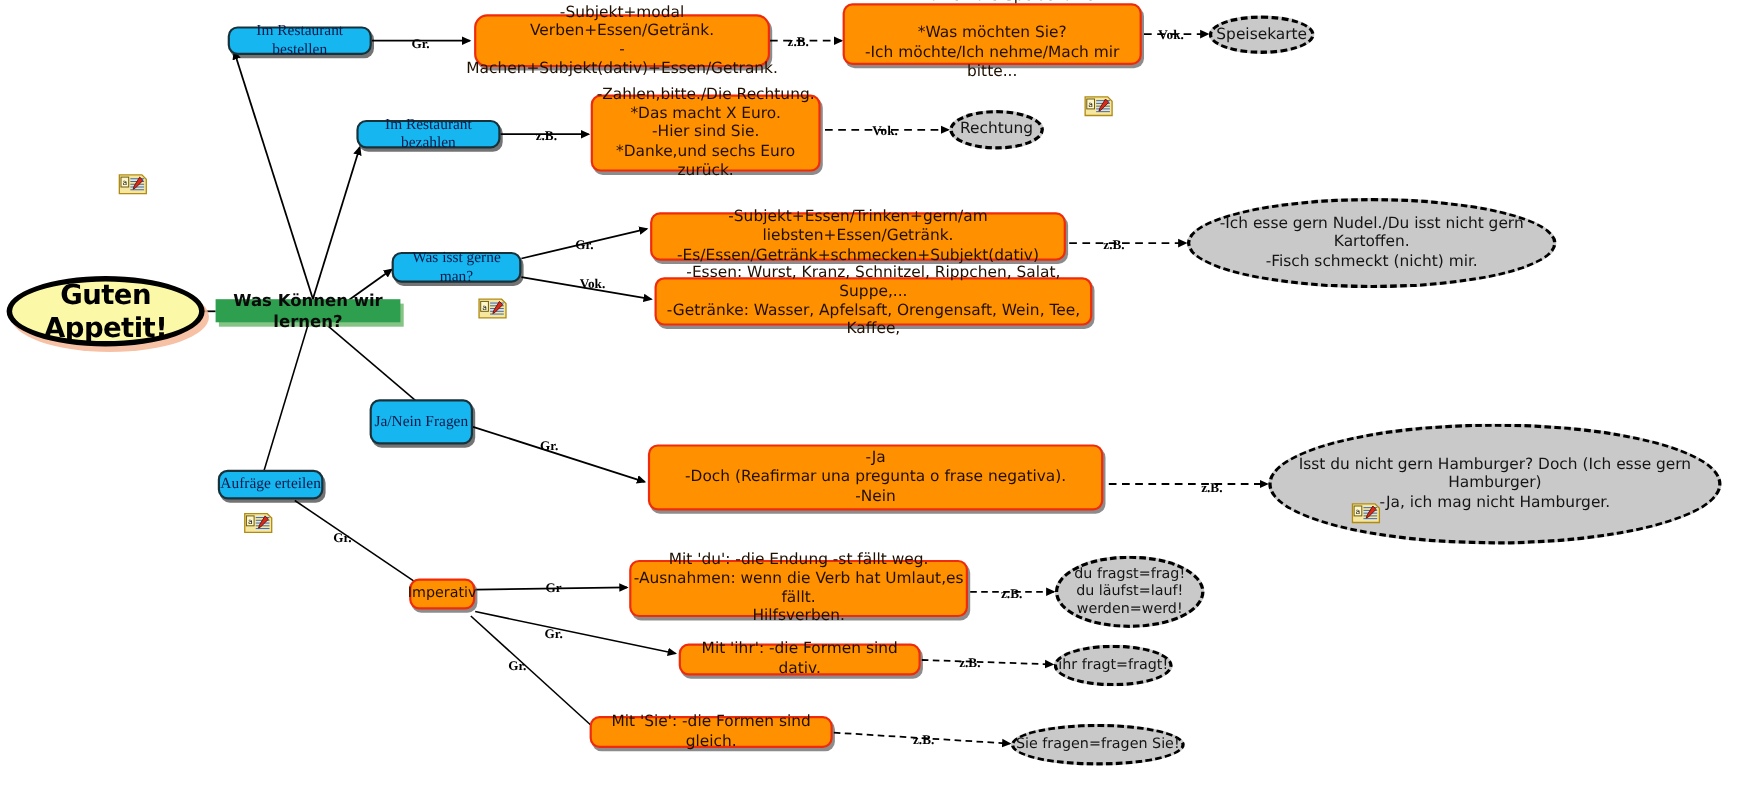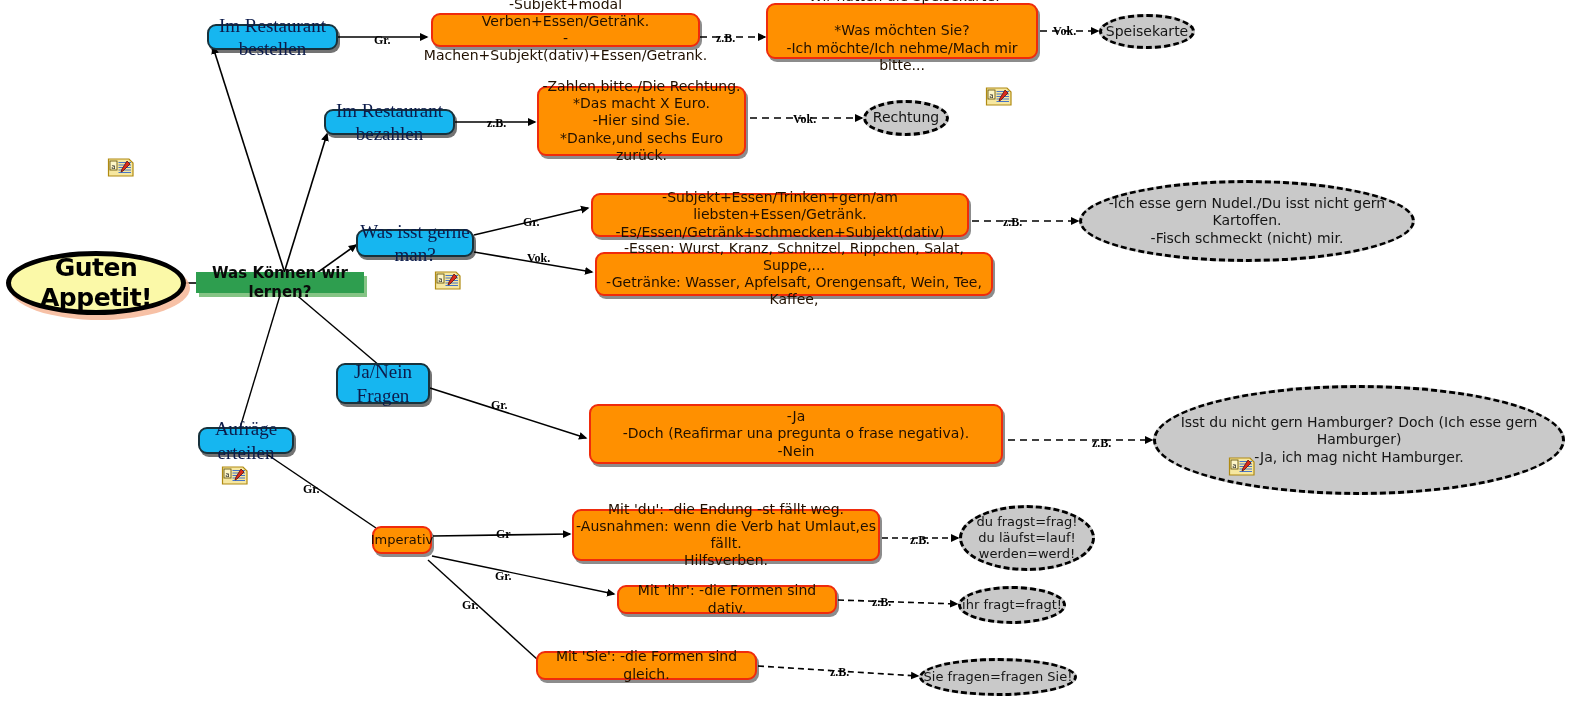--- a/index.html
+++ b/index.html
@@ -55,21 +55,21 @@
     box-shadow: 3px 4px 0 rgba(120,190,120,0.9);
     padding: 0 3px;
   }
   
   .cyan-box {
     background: #16b6f0;
     border: 2px solid #18323c;
     border-radius: 9px;
     color: #0c1b4a;
     font-family: "Liberation Serif", serif;
-    font-size: 19px;
+    font-size: 14px;
     box-shadow: 2px 3px 0 rgba(0,0,0,0.55);
   }
   
   .orange-box {
     background: #ff9000;
     border: 2px solid #ef2b0c;
     border-radius: 9px;
     color: #201000;
     font-family: "DejaVu Sans", sans-serif;
     font-size: 14px;
@@ -169,21 +169,21 @@
   <div class="node cyan-box" style="left:207px; top:24px; width:131px; height:26px;">Im Restaurant bestellen</div>
 
   <div class="node cyan-box" style="left:324px; top:109px; width:131px; height:26px;">Im Restaurant bezahlen</div>
 
   <div class="node cyan-box" style="left:356px; top:229px; width:118px; height:28px;">Was isst gerne man?</div>
 
   <div class="node cyan-box" style="left:336px; top:363px; width:94px; height:41px;">Ja/Nein Fragen</div>
 
   <div class="node cyan-box" style="left:198px; top:427px; width:96px; height:27px;">Aufräge erteilen</div>
 
-  <div class="node orange-box" style="left:431px; top:13px; width:269px; height:34px;">-Subjekt+modal Verben+Essen/Getränk.
+  <div class="node orange-box" style="left:431px; top:13px; width:269px; height:48px;border-radius:12px;">-Subjekt+modal Verben+Essen/Getränk.
 -Machen+Subjekt(dativ)+Essen/Getrank.</div>
 
   <div class="node orange-box" style="left:537px; top:86px; width:209px; height:70px;">-Zahlen,bitte./Die Rechtung.
 *Das macht X Euro.
 -Hier sind Sie.
 *Danke,und sechs Euro zurück.</div>
 
   <div class="node orange-box" style="left:766px; top:3px; width:272px; height:56px;">-Wir hätten die Speisekarte.
 
 *Was möchten Sie?

